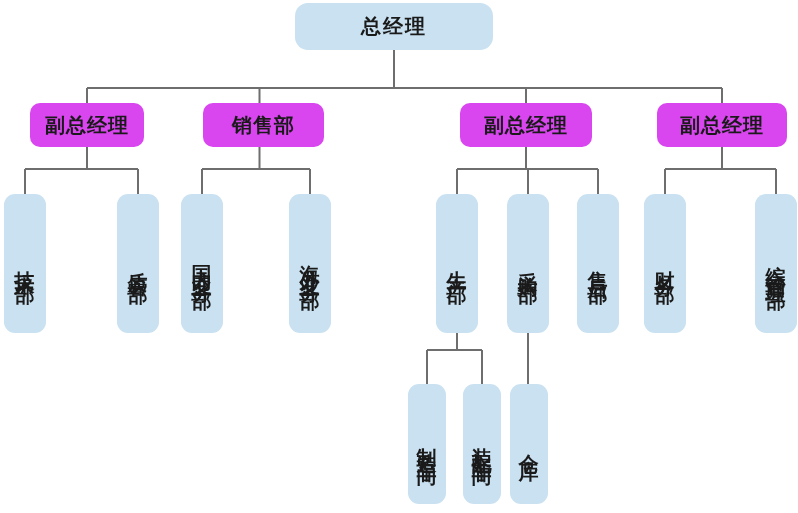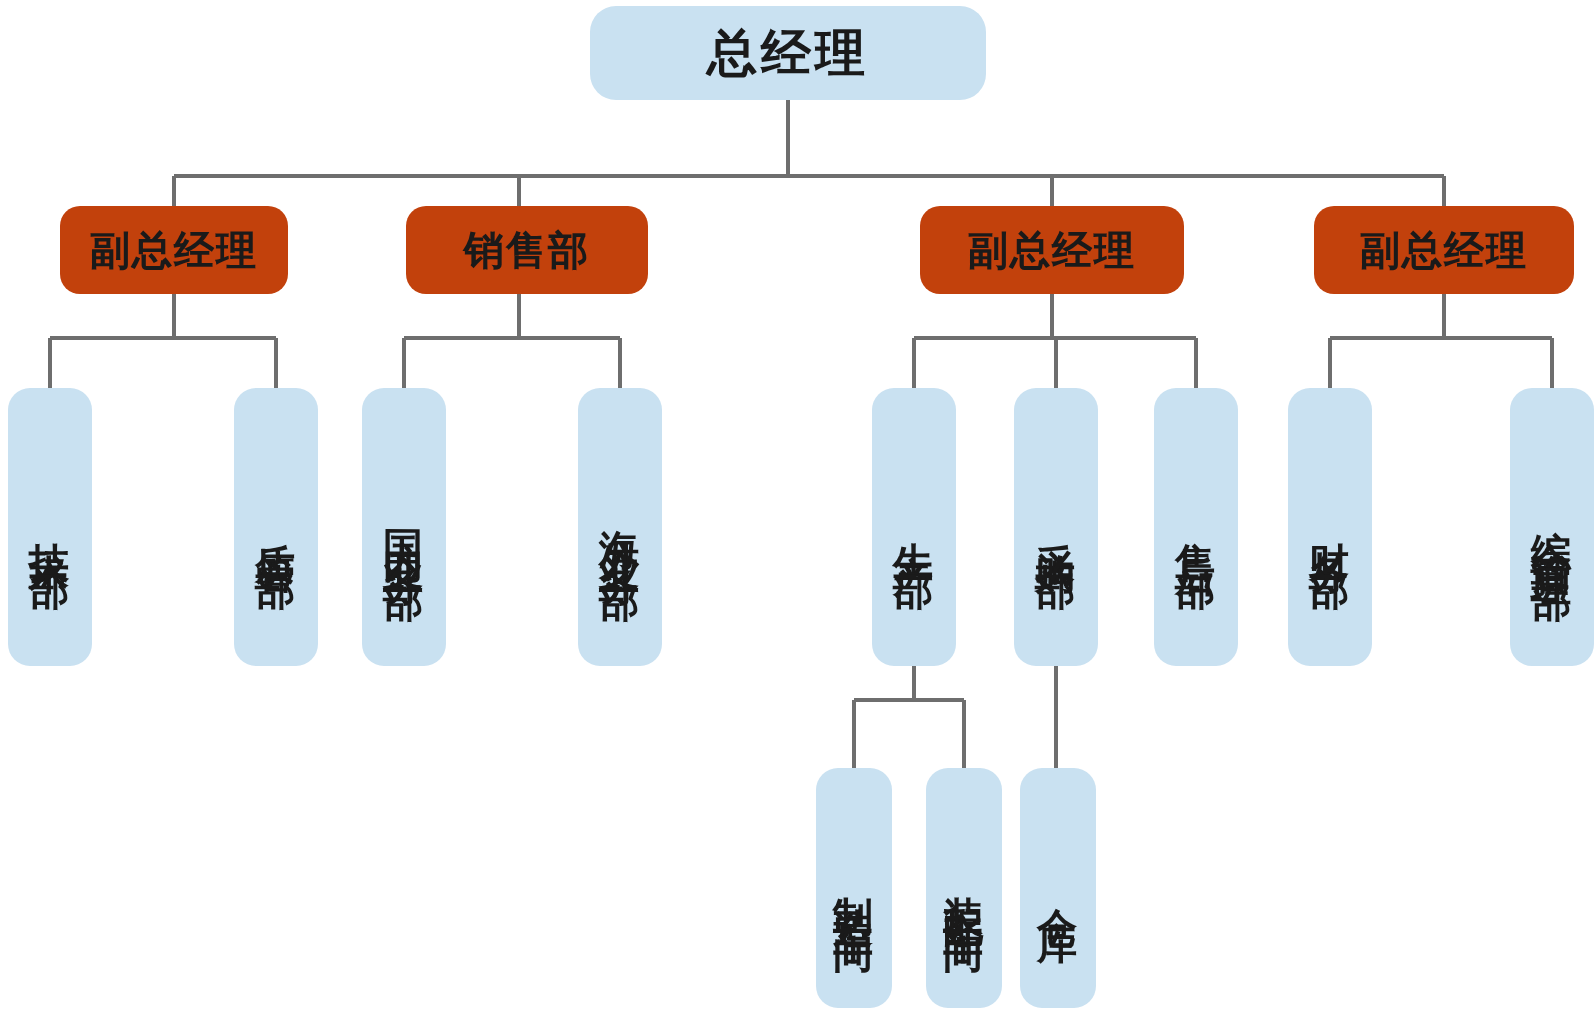--- a/index.html
+++ b/index.html
@@ -24,25 +24,25 @@
   .node {
     position: absolute;
     display: flex;
     align-items: center;
     justify-content: center;
     font-weight: bold;
     color: #1a1a1a;
     box-sizing: border-box;
   }
   .blue { background: #c9e1f1; }
-  .gray { background: #c2410c; text-align: right; }
+  .gray { background: #d946ef; text-align: right; }
   .root-node {
     left: 295px; top: 3px; width: 198px; height: 47px;
     border-radius: 13px;
-    font-size: 25px;
+    font-size: 20px;
     letter-spacing: 2px;
   }
   .h-node {
     top: 103px; height: 44px;
     border-radius: 10px;
     font-size: 20px;
     letter-spacing: 1px;
   }
   .v-node {
     border-radius: 11px;

